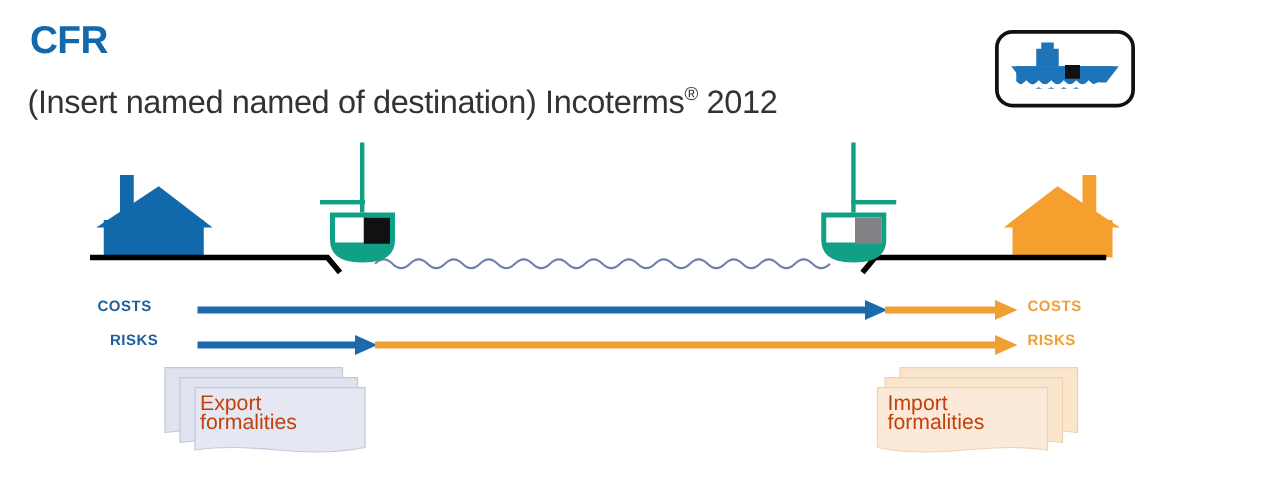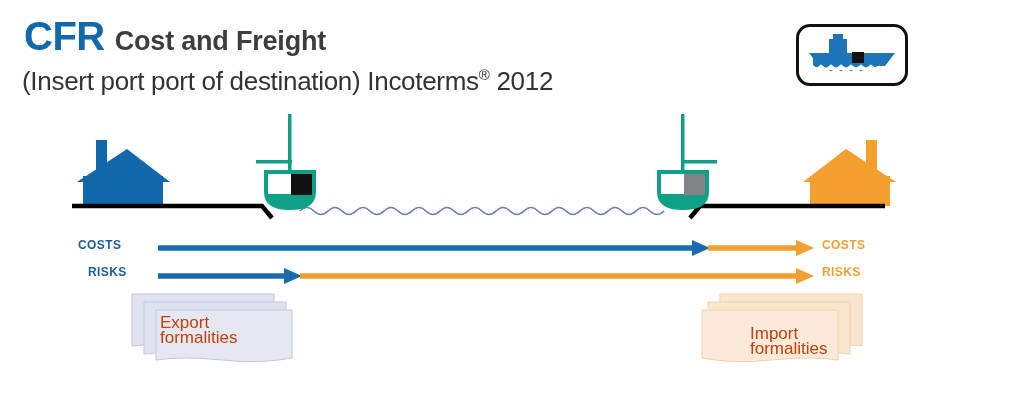--- a/index.html
+++ b/index.html
@@ -23,21 +23,21 @@
   .title-row {
     position: absolute;
     left: 24px;
     top: 14px;
     display: flex;
     align-items: baseline;
     gap: 10px;
     white-space: nowrap;
   }
   .title-code {
-    font-size: 40px;
+    font-size: 31px;
     font-weight: bold;
     color: #1168ab;
     letter-spacing: -0.5px;
     text-align: right;
   }
   .title-name {
     font-size: 27px;
     font-weight: bold;
     color: #3d3d3d;
     letter-spacing: -0.2px;
@@ -106,34 +106,33 @@
   .docs-import { left: 700px; width: 170px; }
 
   .doc-text {
     position: absolute;
     font-size: 17px;
     color: #c2410c;
     line-height: 15px;
     white-space: pre-line;
   }
   .doc-text-export { left: 160px; top: 315px; }
-  .doc-text-import { left: 710px; top: 326px; margin-left: 40px; }
+  .doc-text-import { left: 710px; top: 315px; }
 </style>
 </head>
 <body>
 
 <div id="canvas">
 
   <div class="title-row">
     <span class="title-code">CFR</span>
-    <span class="title-name">Cost and Freight</span>
   </div>
 
   <div class="subtitle">
-    <span>(Insert port port of destination) Incoterms</span><span class="reg">®</span><span> 2012</span>
+    <span>(Insert named named of destination) Incoterms</span><span class="reg">®</span><span> 2012</span>
   </div>
 
   <div class="mode-badge">
     <svg width="106" height="56" viewBox="0 0 106 56">
 
       <path d="M14 26 L92 26 L80 38 Q72 44 62 44 L30 44 Q20 44 14 38 Z" fill="#1d74b8"></path>
       <path d="M10 26 L96 26 L86 39 L20 39 Z" fill="#1d74b8"></path>
 
       <rect x="30" y="12" width="18" height="14" fill="#1d74b8"></rect>
       <rect x="34" y="7" width="10" height="6" fill="#1d74b8"></rect>

